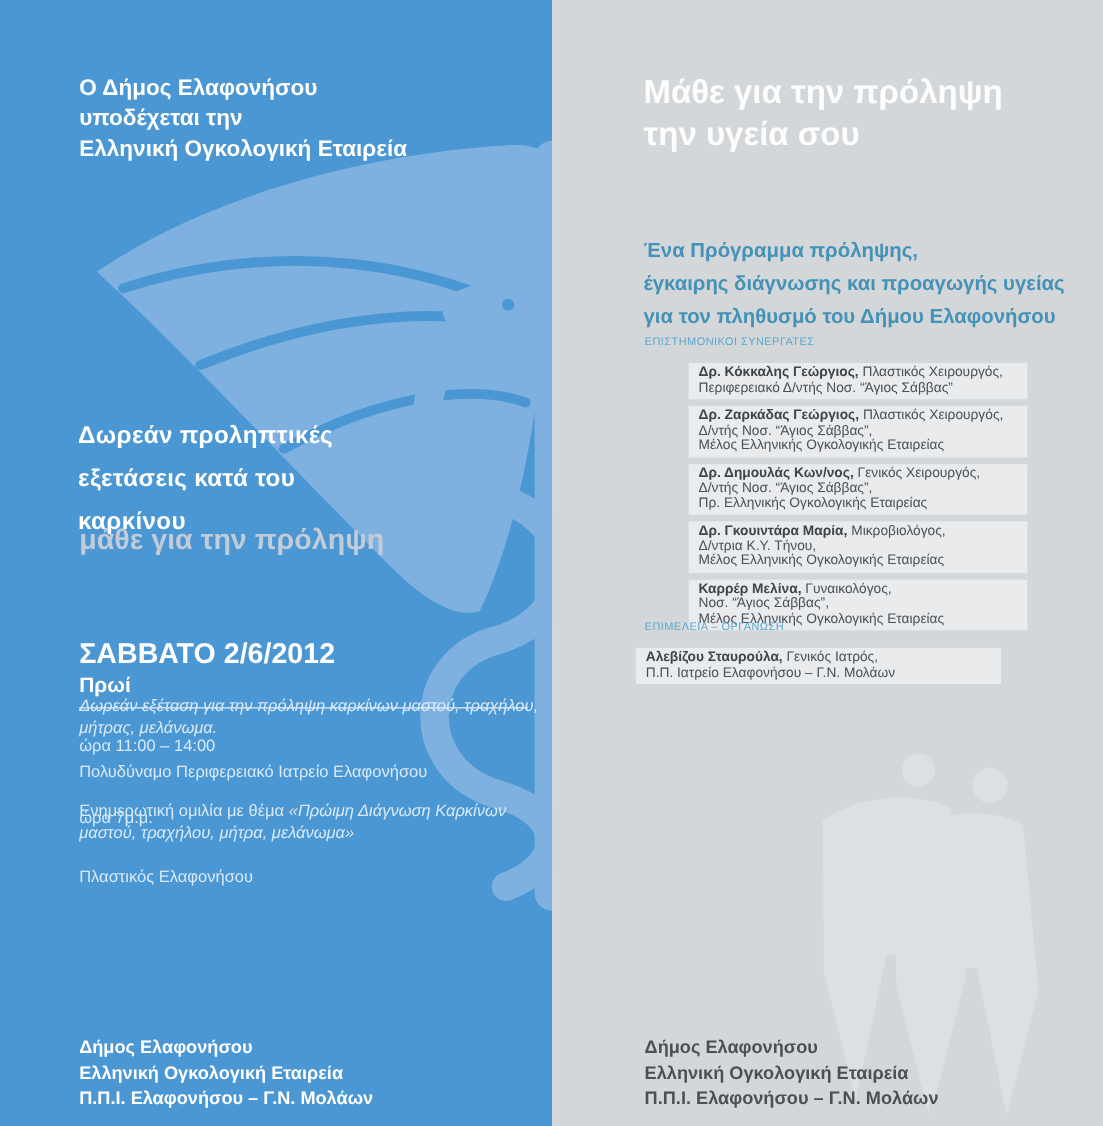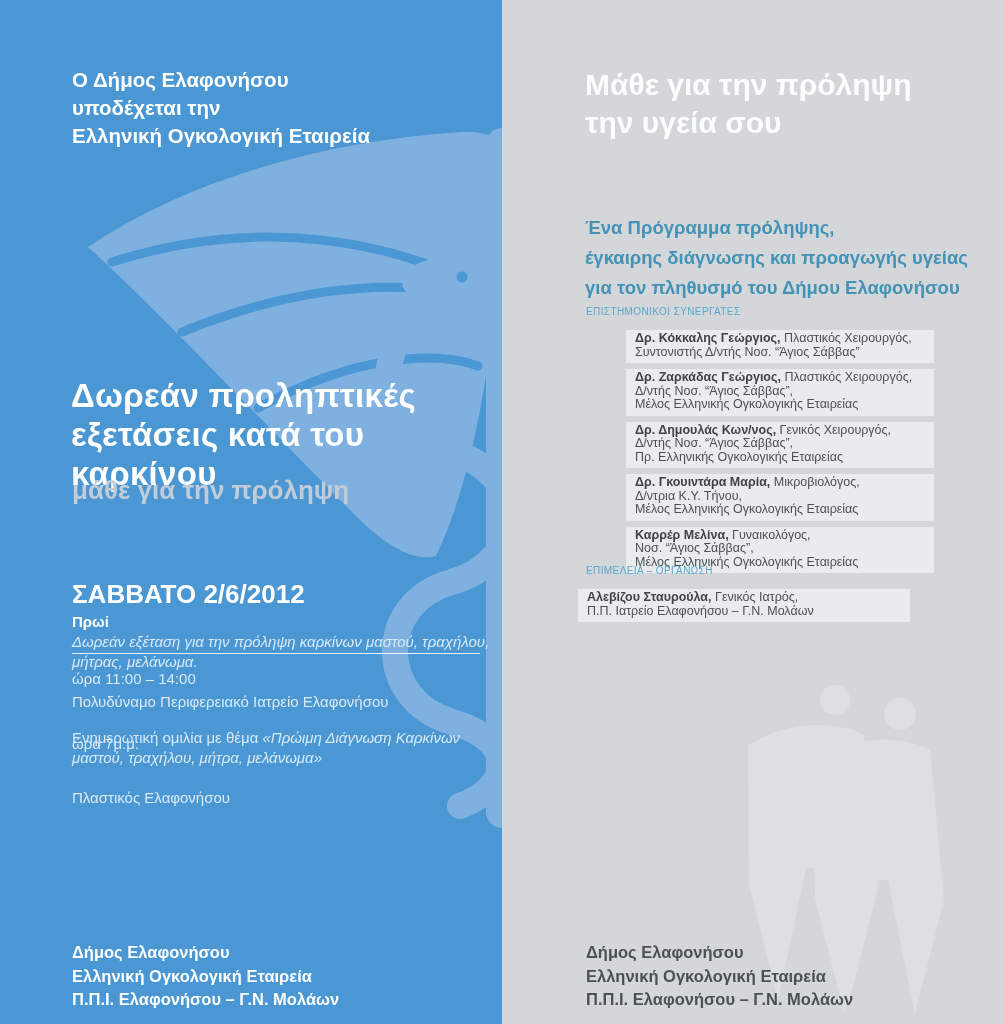--- a/index.html
+++ b/index.html
@@ -6,25 +6,25 @@
   .page{position:relative;width:1003px;height:1024px;overflow:hidden;
         font-family:"Liberation Sans","DejaVu Sans",sans-serif;}
   .panel{position:absolute;top:0;height:1024px;overflow:hidden;}
   .panel-left{left:0;width:502px;background:#4a97d3;}
   .panel-right{left:502px;width:501px;background:#d3d7da;}
   .wm{position:absolute;top:0;left:0;pointer-events:none;}
 
   .abs{position:absolute;}
   
   .intro{left:72px;top:66px;font-size:20.5px;line-height:28px;font-weight:600;color:#ffffff;}
-  .l-title{left:71px;top:376px;font-size:33px;line-height:39px;font-weight:700;color:#ffffff;letter-spacing:.3px;}
+  .l-title{left:71px;top:376px;font-size:22px;line-height:39px;font-weight:700;color:#ffffff;letter-spacing:.3px;}
   .l-subtitle{left:72px;top:474px;font-size:26px;line-height:33px;font-weight:700;color:#c2ccd8;}
   .l-date{left:72px;top:579px;font-size:26px;font-weight:700;color:#ffffff;}
-  .sec-label{width:408px;font-size:15px;font-weight:700;color:#ffffff;
-             padding-bottom:23px;border-bottom:1.5px solid rgba(255,255,255,.85);}
+  .sec-label{width:408px;font-size:19px;font-weight:700;color:#ffffff;
+             padding-bottom:8px;border-bottom:1.5px solid rgba(255,255,255,.85);}
   .sec-label.morning{left:72px;top:613px;}
   .sec-label.afternoon{left:72px;top:700px;}
   .sec-text{left:72px;width:430px;font-size:15px;line-height:19.5px;color:#d8e9f8;}
   .desc-m{top:632px;font-style:italic;}
   .time-m{top:669px;}
   .place-m{top:692px;}
   .desc-a{top:728px;}
   .time-a{top:734px;}
   .place-a{top:788px;}
   .sec-text em{font-style:italic;}
@@ -124,21 +124,21 @@
       <div>Ένα Πρόγραμμα πρόληψης,</div>
       <div>έγκαιρης διάγνωσης και προαγωγής υγείας</div>
       <div>για τον πληθυσμό του Δήμου Ελαφονήσου</div>
     </div>
 
     <div class="abs r-label r-label1">ΕΠΙΣΤΗΜΟΝΙΚΟΙ ΣΥΝΕΡΓΑΤΕΣ</div>
 
     <div class="abs r-list">
       <div class="entry">
         <div><b>Δρ. Κόκκαλης Γεώργιος,</b><span> Πλαστικός Χειρουργός,</span></div>
-        <div>Συντονιστής Δ/ντής Νοσ. “Άγιος Σάββας”</div>
+        <div>Περιφερειακό Δ/ντής Νοσ. “Άγιος Σάββας”</div>
         <div></div>
       </div>
       <div class="entry">
         <div><b>Δρ. Ζαρκάδας Γεώργιος,</b><span> Πλαστικός Χειρουργός,</span></div>
         <div>Δ/ντής Νοσ. “Άγιος Σάββας”,</div>
         <div>Μέλος Ελληνικής Ογκολογικής Εταιρείας</div>
       </div>
       <div class="entry">
         <div><b>Δρ. Δημουλάς Κων/νος,</b><span> Γενικός Χειρουργός,</span></div>
         <div>Δ/ντής Νοσ. “Άγιος Σάββας”,</div>

